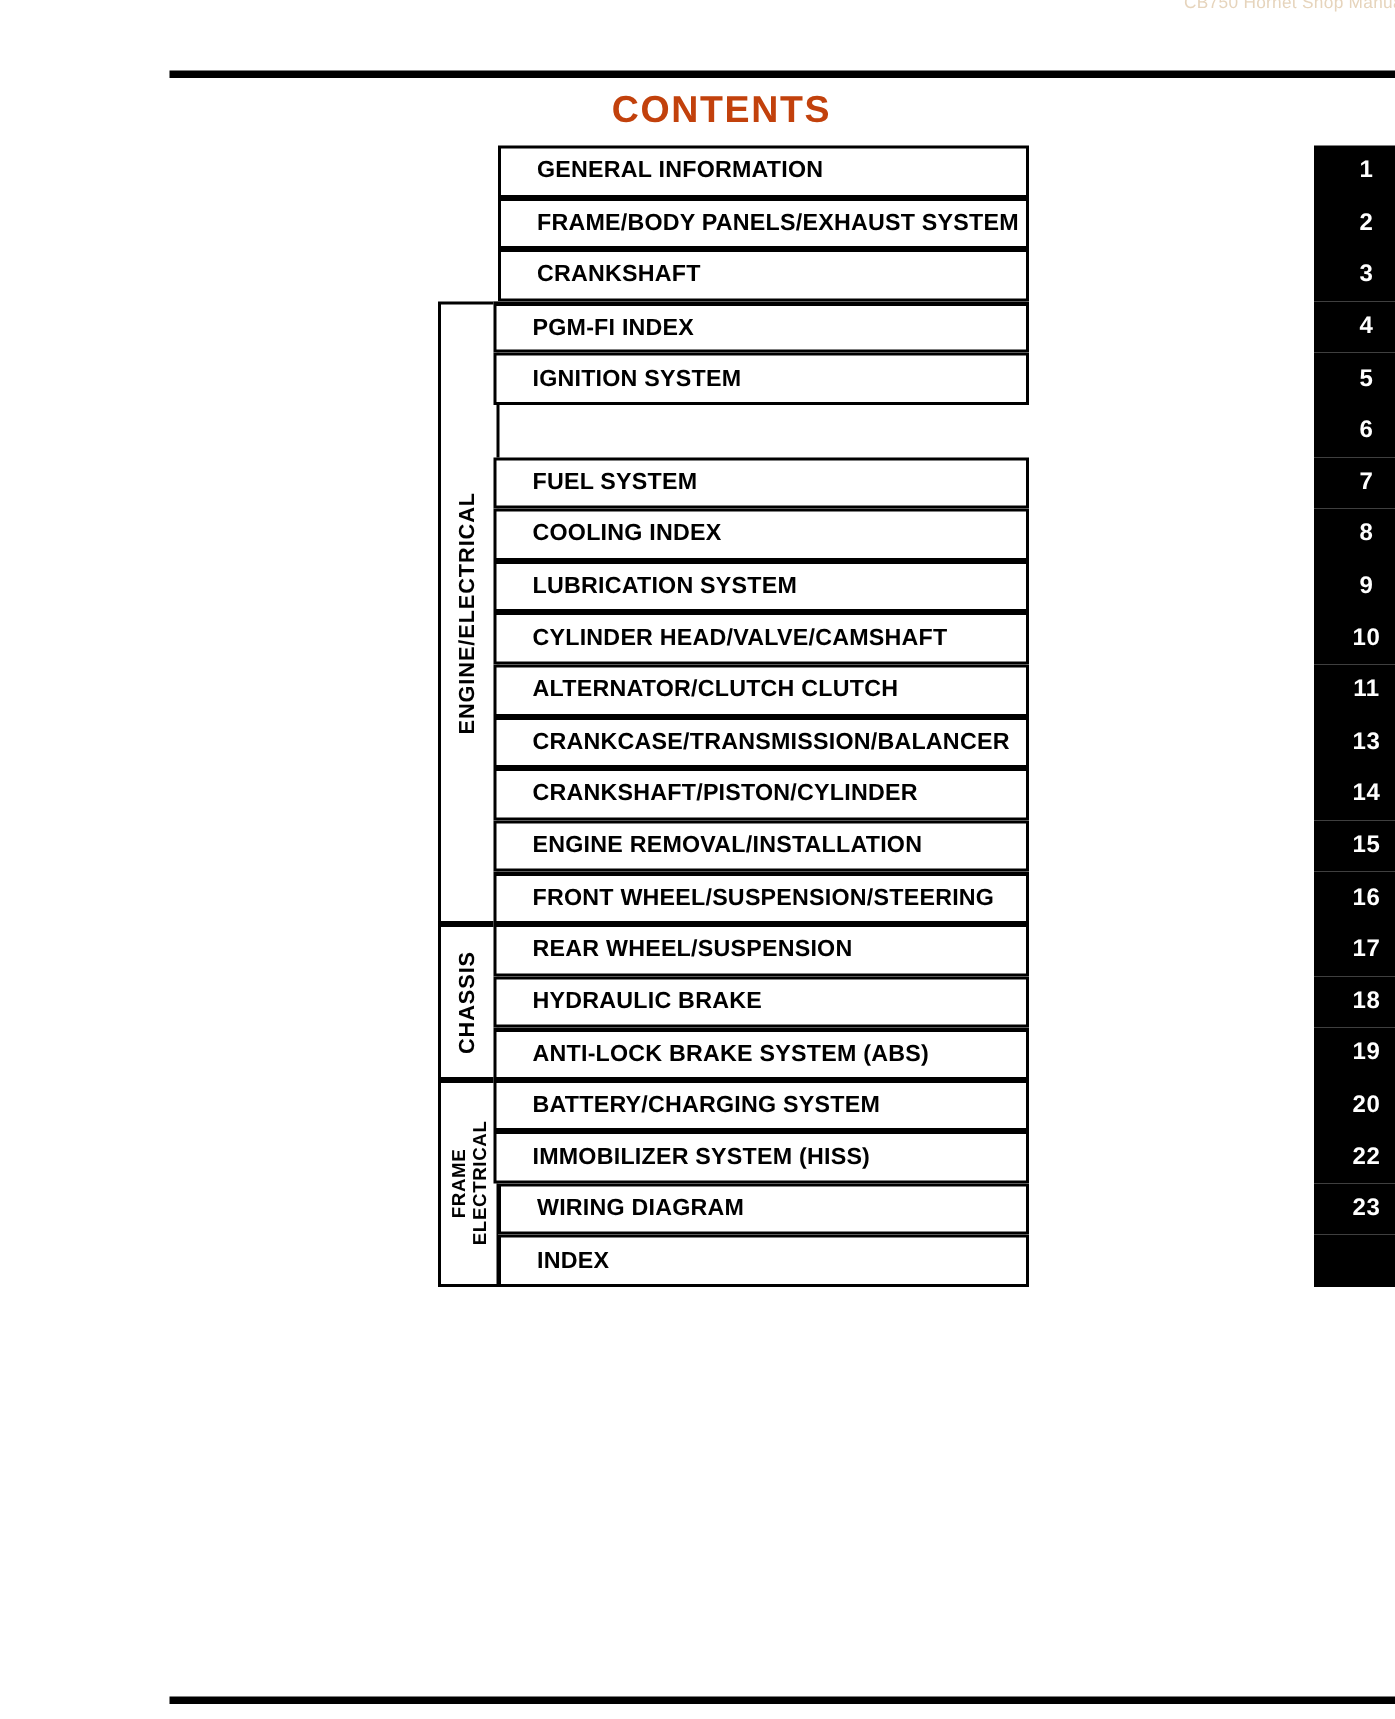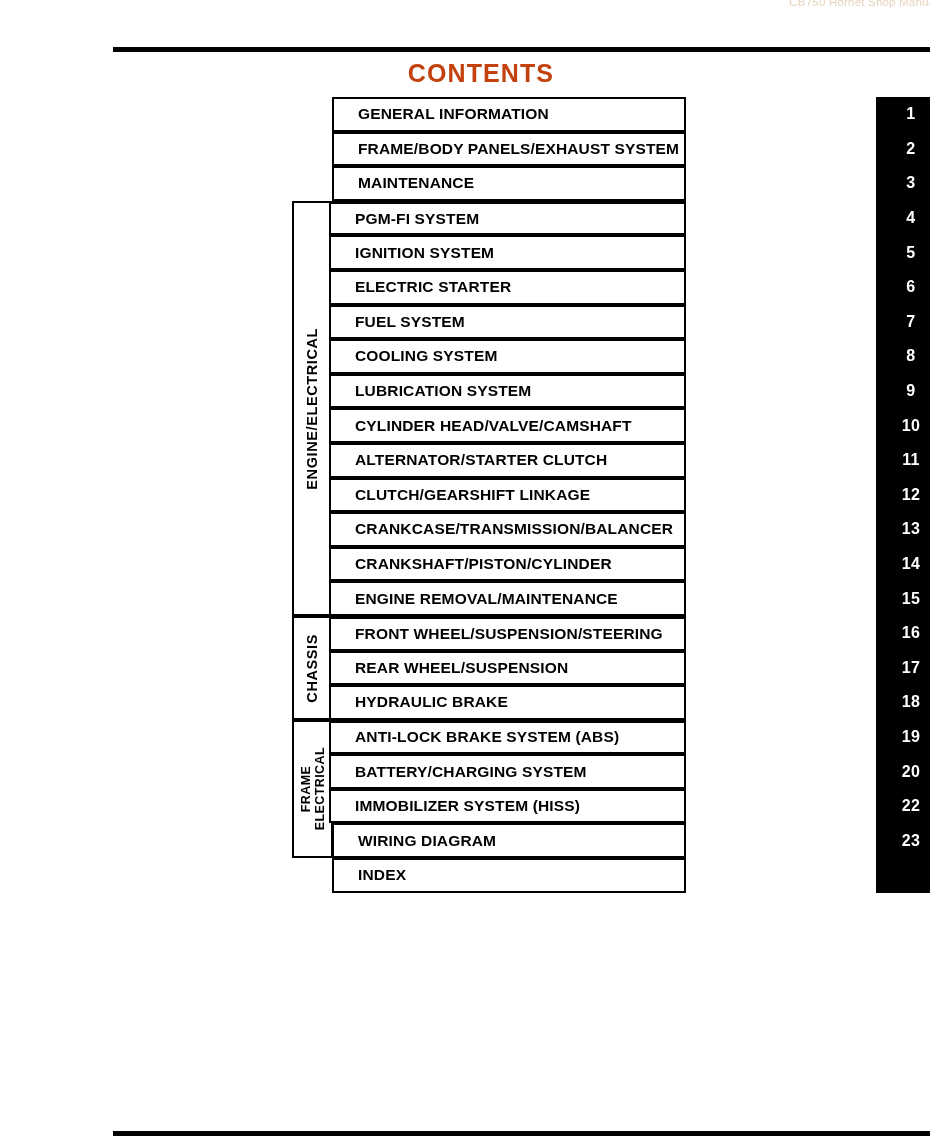--- a/index.html
+++ b/index.html
@@ -175,61 +175,58 @@
       <div class="row">
         <div class="row-box">
           <div class="row-label">FRAME/BODY PANELS/EXHAUST SYSTEM</div>
         </div>
         <div class="row-tab">
           <span>2</span>
         </div>
       </div>
       <div class="row">
         <div class="row-box">
-          <div class="row-label">MAINTENANCE</div>
+          <div class="row-label">CRANKSHAFT</div>
         </div>
         <div class="row-tab">
           <span>3</span>
         </div>
       </div>
       <div class="row indent group-start">
         <div class="row-box">
-          <div class="row-label">PGM-FI SYSTEM</div>
+          <div class="row-label">PGM-FI INDEX</div>
         </div>
         <div class="row-tab">
           <span>4</span>
         </div>
       </div>
       <div class="row indent">
         <div class="row-box">
           <div class="row-label">IGNITION SYSTEM</div>
         </div>
         <div class="row-tab">
           <span>5</span>
         </div>
       </div>
       <div class="row indent">
-        <div class="row-box">
-          <div class="row-label">ELECTRIC STARTER</div>
-        </div>
         <div class="row-tab">
           <span>6</span>
         </div>
       </div>
       <div class="row indent">
         <div class="row-box">
           <div class="row-label">FUEL SYSTEM</div>
         </div>
         <div class="row-tab">
           <span>7</span>
         </div>
       </div>
       <div class="row indent">
         <div class="row-box">
-          <div class="row-label">COOLING SYSTEM</div>
+          <div class="row-label">COOLING INDEX</div>
         </div>
         <div class="row-tab">
           <span>8</span>
         </div>
       </div>
       <div class="row indent">
         <div class="row-box">
           <div class="row-label">LUBRICATION SYSTEM</div>
         </div>
         <div class="row-tab">
@@ -239,53 +236,45 @@
       <div class="row indent">
         <div class="row-box">
           <div class="row-label">CYLINDER HEAD/VALVE/CAMSHAFT</div>
         </div>
         <div class="row-tab">
           <span>10</span>
         </div>
       </div>
       <div class="row indent">
         <div class="row-box">
-          <div class="row-label">ALTERNATOR/STARTER CLUTCH</div>
+          <div class="row-label">ALTERNATOR/CLUTCH CLUTCH</div>
         </div>
         <div class="row-tab">
           <span>11</span>
         </div>
       </div>
       <div class="row indent">
         <div class="row-box">
-          <div class="row-label">CLUTCH/GEARSHIFT LINKAGE</div>
-        </div>
-        <div class="row-tab">
-          <span>12</span>
-        </div>
-      </div>
-      <div class="row indent">
-        <div class="row-box">
           <div class="row-label">CRANKCASE/TRANSMISSION/BALANCER</div>
         </div>
         <div class="row-tab">
           <span>13</span>
         </div>
       </div>
       <div class="row indent">
         <div class="row-box">
           <div class="row-label">CRANKSHAFT/PISTON/CYLINDER</div>
         </div>
         <div class="row-tab">
           <span>14</span>
         </div>
       </div>
       <div class="row indent">
         <div class="row-box">
-          <div class="row-label">ENGINE REMOVAL/MAINTENANCE</div>
+          <div class="row-label">ENGINE REMOVAL/INSTALLATION</div>
         </div>
         <div class="row-tab">
           <span>15</span>
         </div>
       </div>
       <div class="row indent group-start">
         <div class="row-box">
           <div class="row-label">FRONT WHEEL/SUSPENSION/STEERING</div>
         </div>
         <div class="row-tab">

